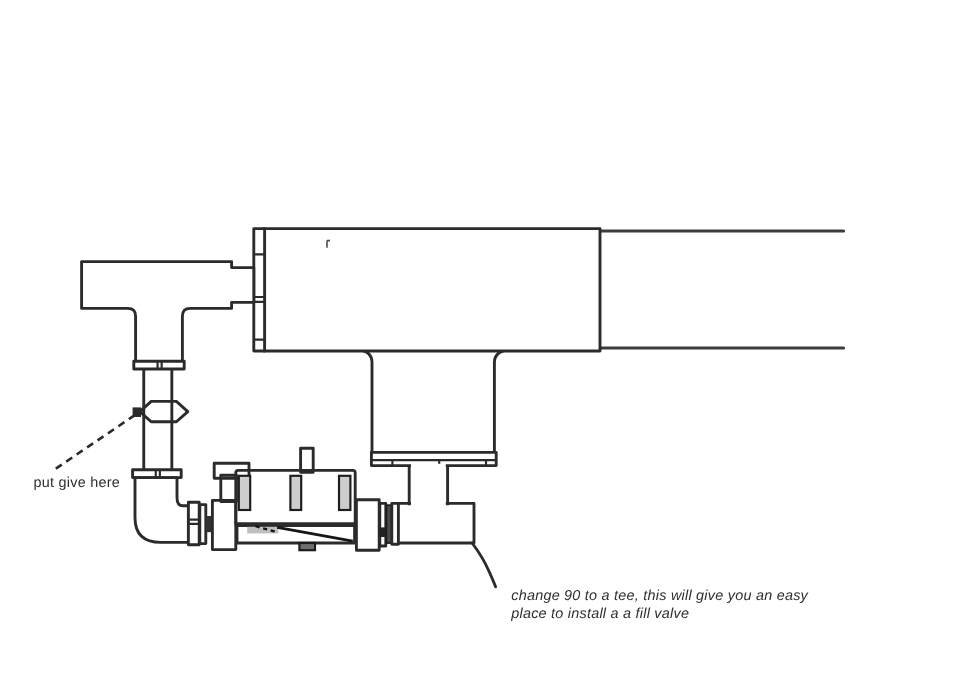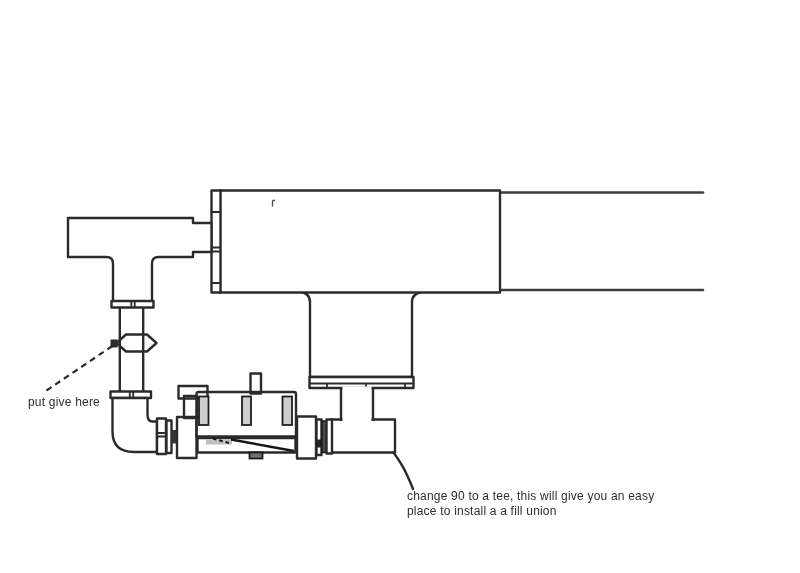--- a/index.html
+++ b/index.html
@@ -16,21 +16,21 @@
   svg{position:absolute;left:0;top:0;}
   .wf{fill:#ffffff;stroke:var(--line);stroke-width:2.4;stroke-linejoin:round;}
   .o{fill:none;stroke:var(--line);stroke-width:2.4;stroke-linejoin:round;}
   .thin{fill:none;stroke:var(--line);stroke-width:1.8;}
   .pipe{fill:none;stroke:var(--pipe-line);stroke-width:2.6;stroke-linecap:round;}
   .note{
     position:absolute; color:var(--text); font-size:12px; line-height:15px;
     letter-spacing:0.2px; white-space:nowrap;
   }
   .note-union{left:28px; top:395px;}
-  .note-tee{left:407px; top:489px;}
+  .note-tee{left:426px; top:489px;font-style:italic;}
 </style>
 </head>
 <body>
 
 <div class="stage">
   <svg width="800" height="573" viewBox="0 0 800 573">
 
     <line class="pipe" x1="500" y1="192.5" x2="703" y2="192.5"></line>
     <line class="pipe" x1="500" y1="290" x2="703" y2="290"></line>
 
@@ -90,15 +90,15 @@
     <rect class="wf" x="326.5" y="419.5" width="5.5" height="34" stroke-width="2"></rect>
 
     <line x1="46.5" y1="390.5" x2="116" y2="343.5" stroke="#2b2b2b" stroke-width="2.2" stroke-dasharray="6 4.5"></line>
     <path d="M393.5,452.5 C399,460 403.5,467 407,475 C409.5,480.5 411.5,485 413,489" fill="none" stroke="#2b2b2b" stroke-width="2.4" stroke-linecap="round"></path>
   </svg>
 
   <div class="note note-union">put give here</div>
 
   <div class="note note-tee">
     <span>change 90 to a tee, this will give you an easy</span><br>
-    <span>place to install a a fill union</span>
+    <span>place to install a a fill valve</span>
   </div>
 </div>
 
 </body></html>

